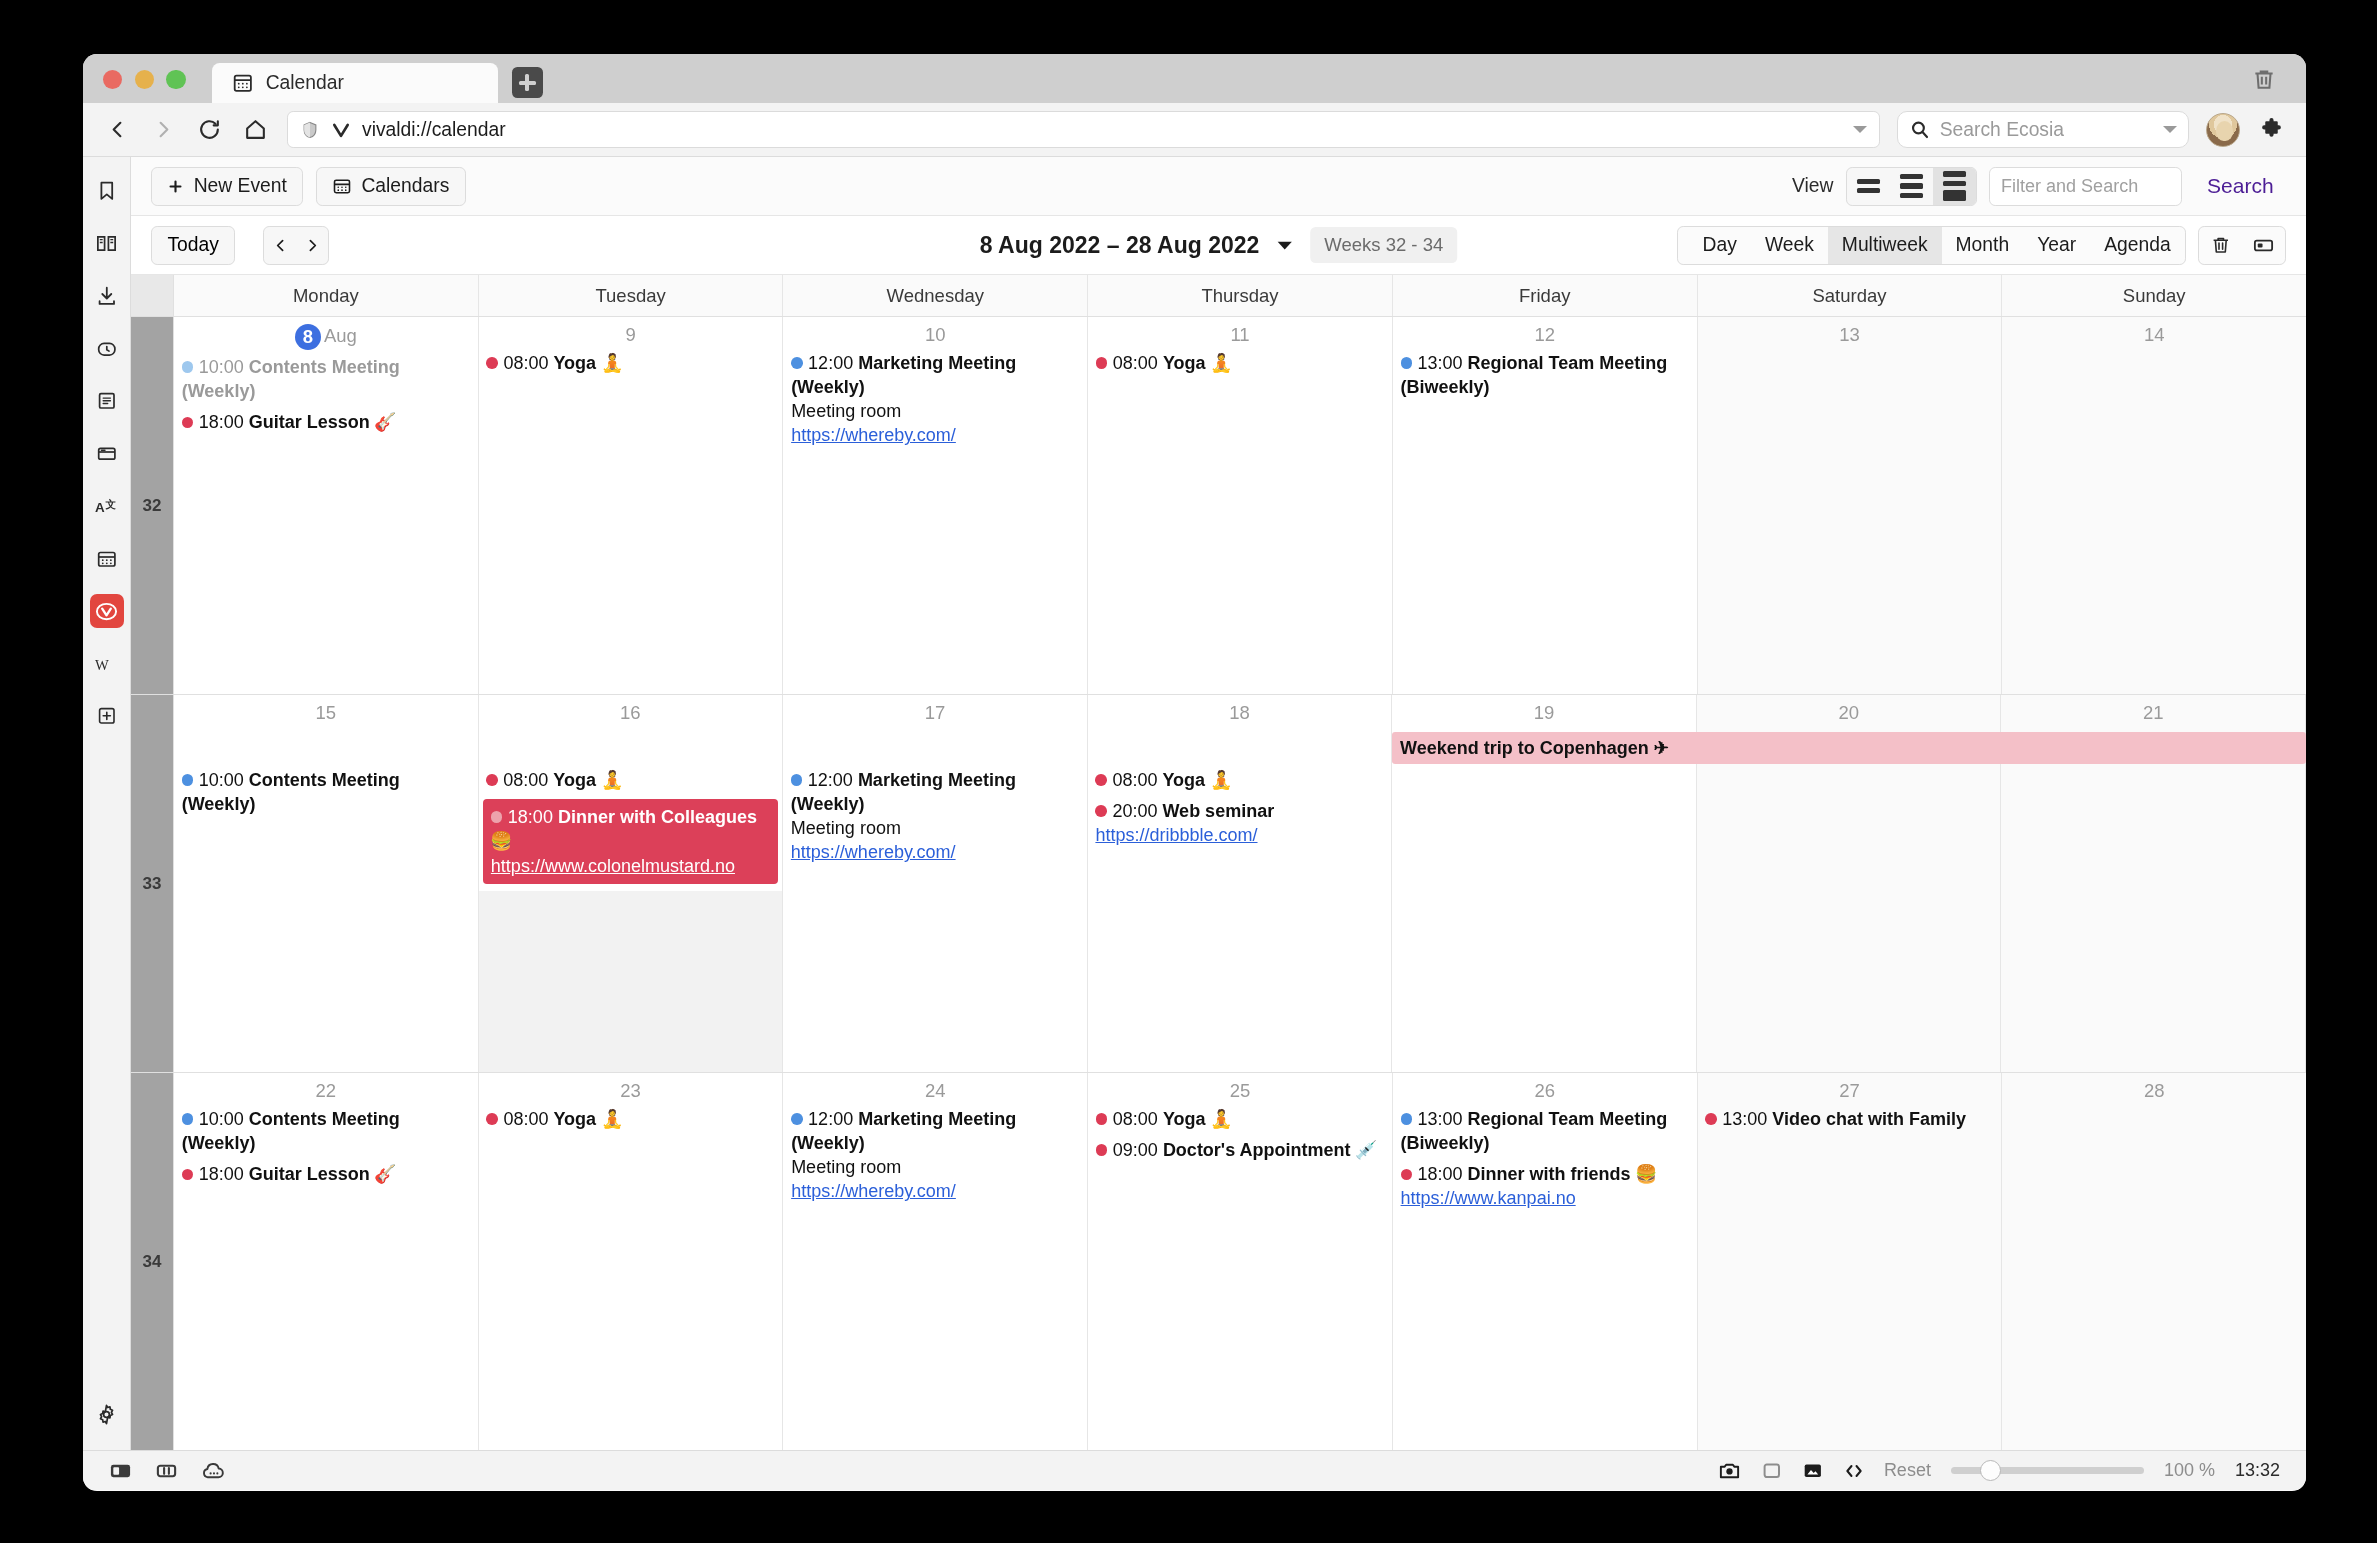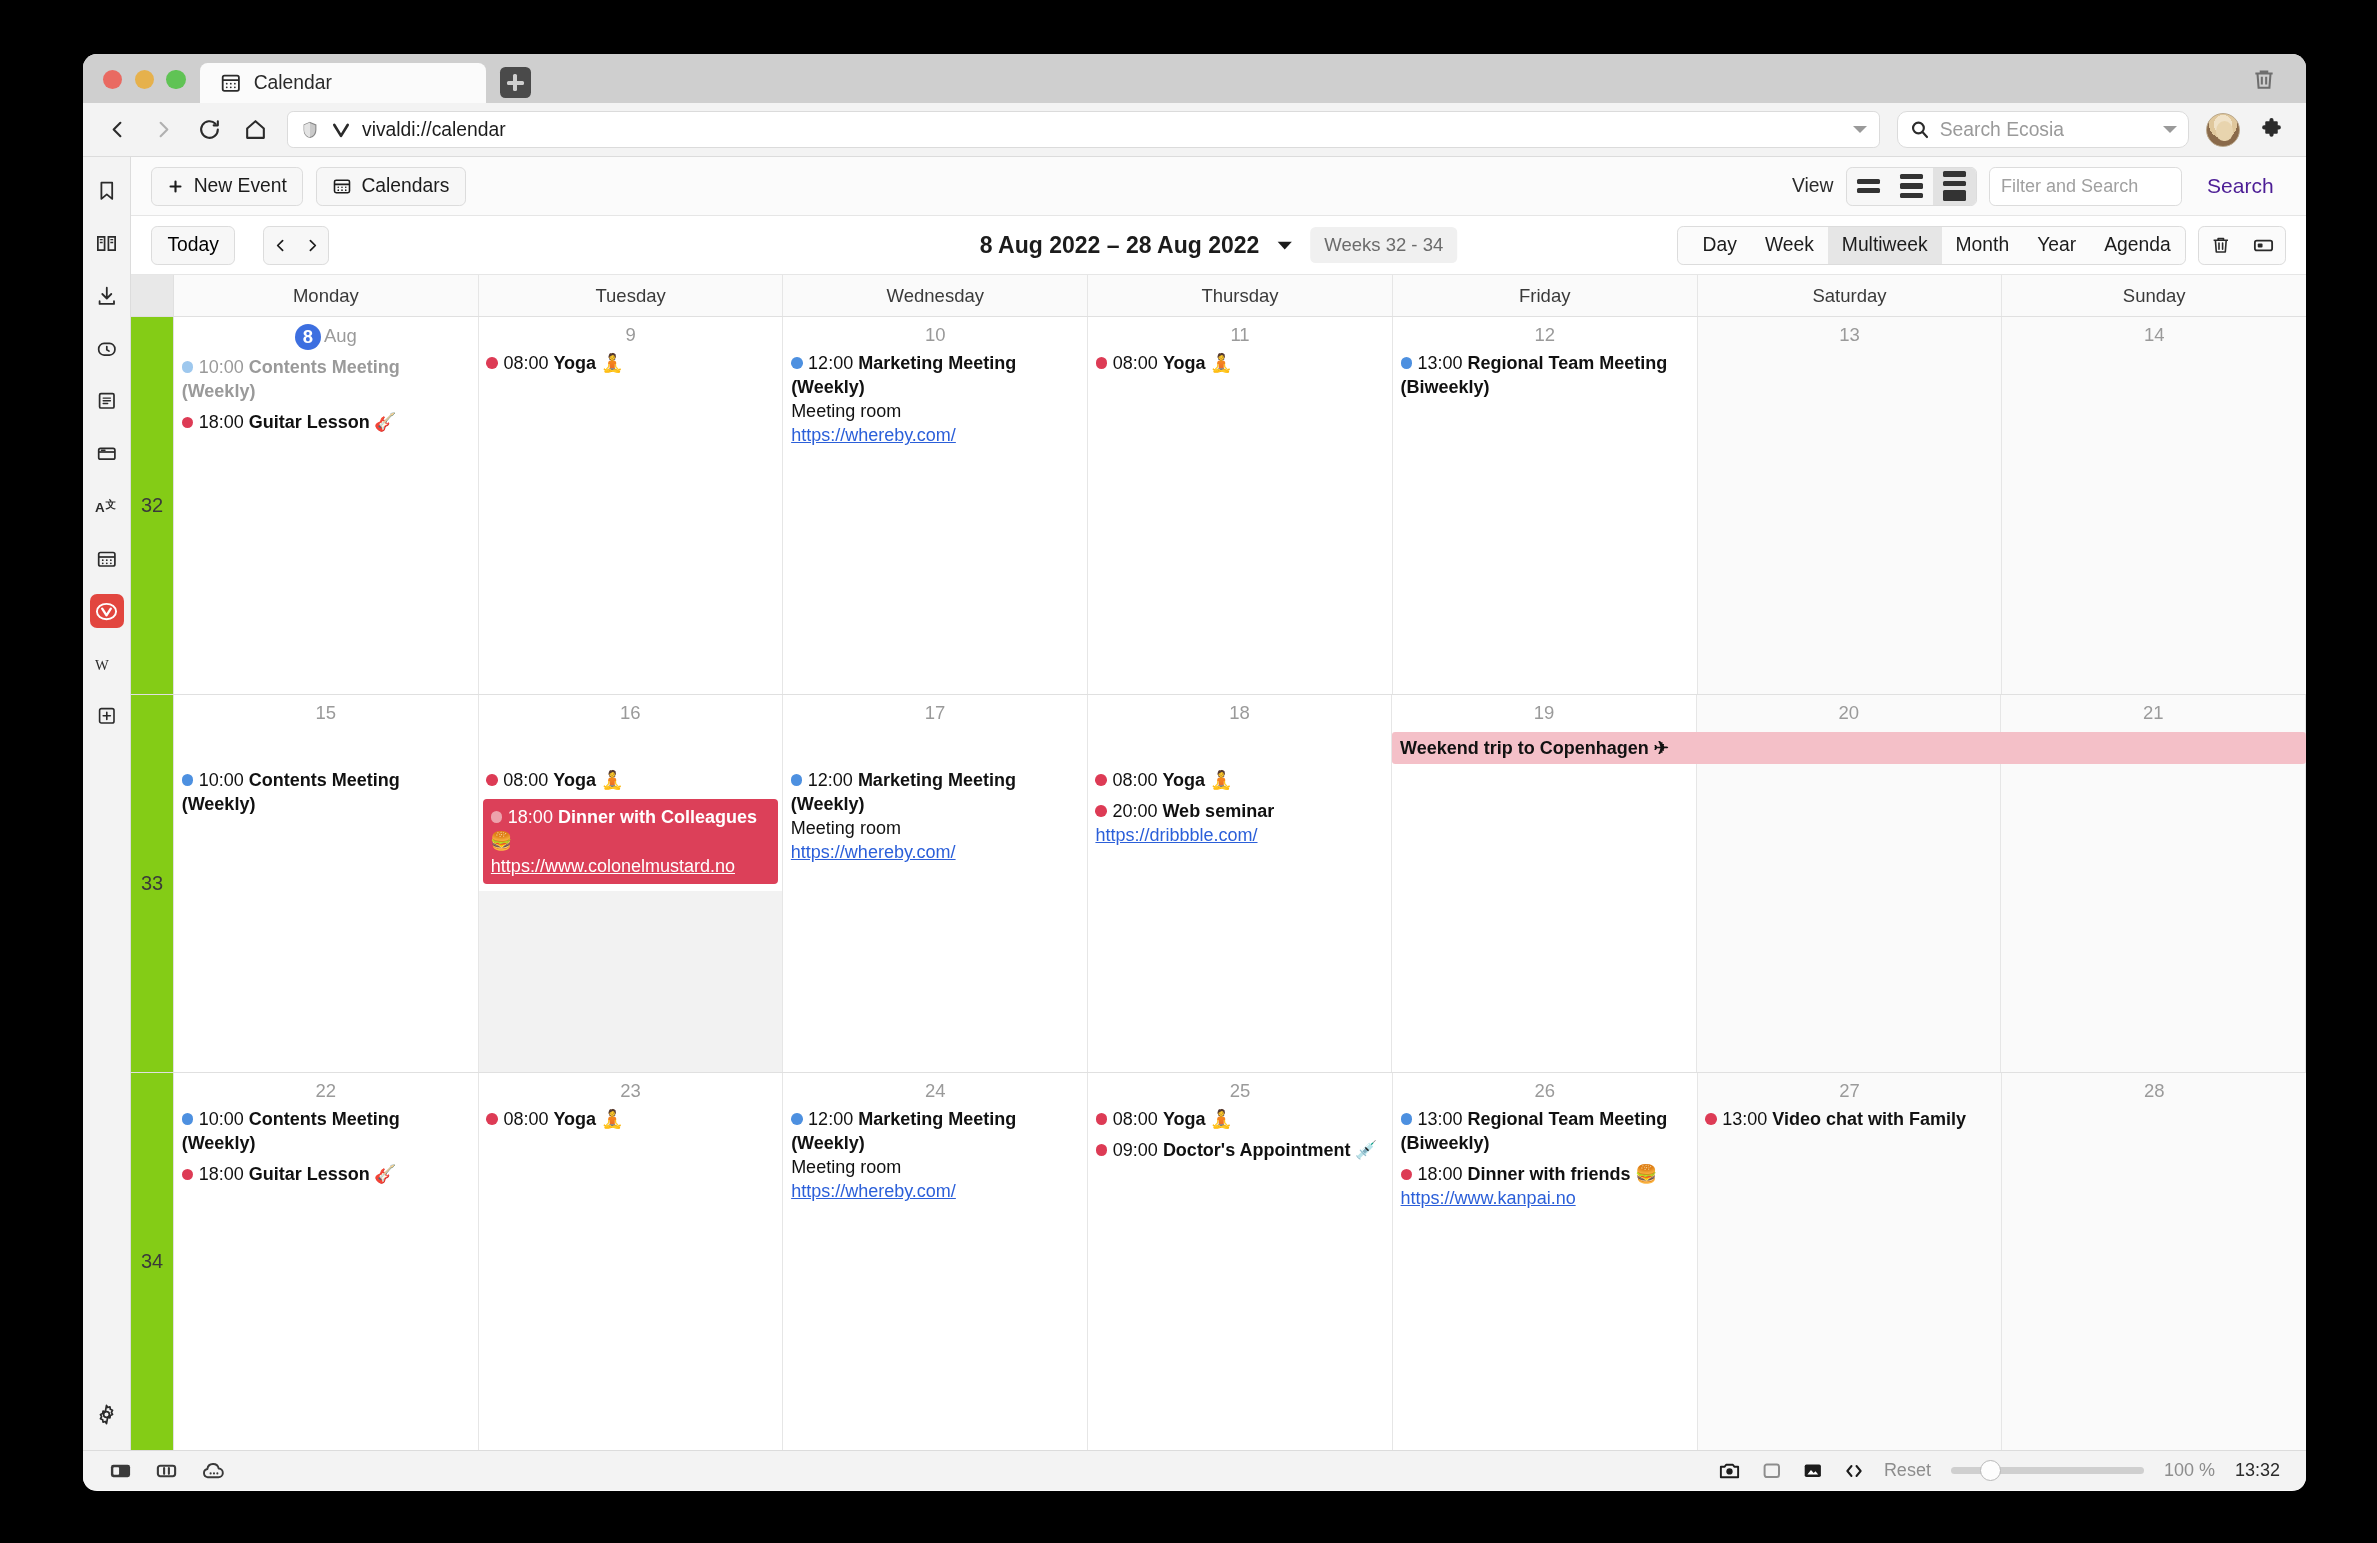--- a/index.html
+++ b/index.html
@@ -26,21 +26,21 @@
   }
   .traffic { display: flex; align-items: center; gap: 12.4px; padding: 0 14px 14px 20px; }
   .light { width: 19.3px; height: 19.3px; border-radius: 50%; }
   .light.red { background: #e96a62; }
   .light.yellow { background: #e6b14c; }
   .light.green { background: #60c355; }
   #tab {
     display: flex; align-items: center; gap: 12.4px;
     height: 40px; padding: 0 23px 0 20px;
     background: #fbfbfb; border-radius: 7.7px 7.7px 0 0;
-    min-width: 286px; font-size: 19.3px; color: #2b2b2b;
+    min-width: 286px; font-size: 19.3px; color: #2b2b2b; margin-left: 12px;
   }
   #newtab {
     width: 31px; height: 31px; margin: 0 0 5.4px 14px; border-radius: 5.4px;
     background: #4a4a4a; position: relative; flex: none;
   }
   #newtab::before, #newtab::after {
     content: ""; position: absolute; background: #cfcfcf; border-radius: 1.5px;
   }
   #newtab::before { left: 7px; top: 14px; width: 17px; height: 3.9px; }
   #newtab::after { left: 13.5px; top: 7px; width: 3.9px; height: 17px; }
@@ -132,23 +132,23 @@
   .igbtn { width: 43px; display: flex; align-items: center; justify-content: center; }
   
   #grid { flex: 1; display: flex; flex-direction: column; overflow: hidden; }
   #dayhdr { display: flex; height: 42px; border-bottom: 0.8px solid #e0e0e0; background: #fafafa; }
   #dayhdr .wkcell { width: 43px; background: #e8e8e8; border-right: 0.8px solid #e0e0e0; flex: none; }
   .dh { flex: 1; display: flex; align-items: center; justify-content: center;
         font-size: 18.5px; color: #3a3a3a; border-right: 0.8px solid #e6e6e6; }
   .dh:last-child { border-right: none; }
   .weekrow { flex: 1; display: flex; border-bottom: 0.8px solid #e0e0e0; position: relative; min-height: 0; }
   .weekrow:last-child { border-bottom: none; }
-  .wknum { width: 43px; flex: none; background: #84cc16; border-right: 0.8px solid #e0e0e0;
-           display: flex; align-items: center; justify-content: center; font-size: 20px;
-           font-weight: normal; color: #3a3a3a; }
+  .wknum { width: 43px; flex: none; background: #a3a3a3; border-right: 0.8px solid #e0e0e0;
+           display: flex; align-items: center; justify-content: center; font-size: 17px;
+           font-weight: bold; color: #3a3a3a; }
   .daycell { flex: 1; border-right: 0.8px solid #e6e6e6; padding: 0 7.7px; position: relative;
              display: flex; flex-direction: column; min-width: 0; }
   .daycell:last-child { border-right: none; }
   .daycell.weekend { background: #fafafa; }
   .daynum { text-align: center; font-size: 18.5px; color: #9a9a9a; padding: 7px 0 4.6px; flex: none; }
   .daynum .today {
     display: inline-flex; align-items: center; justify-content: center;
     width: 26px; height: 26px; border-radius: 50%; background: #3d6fe0; color: #fff;
     font-weight: bold; vertical-align: middle;
   }

